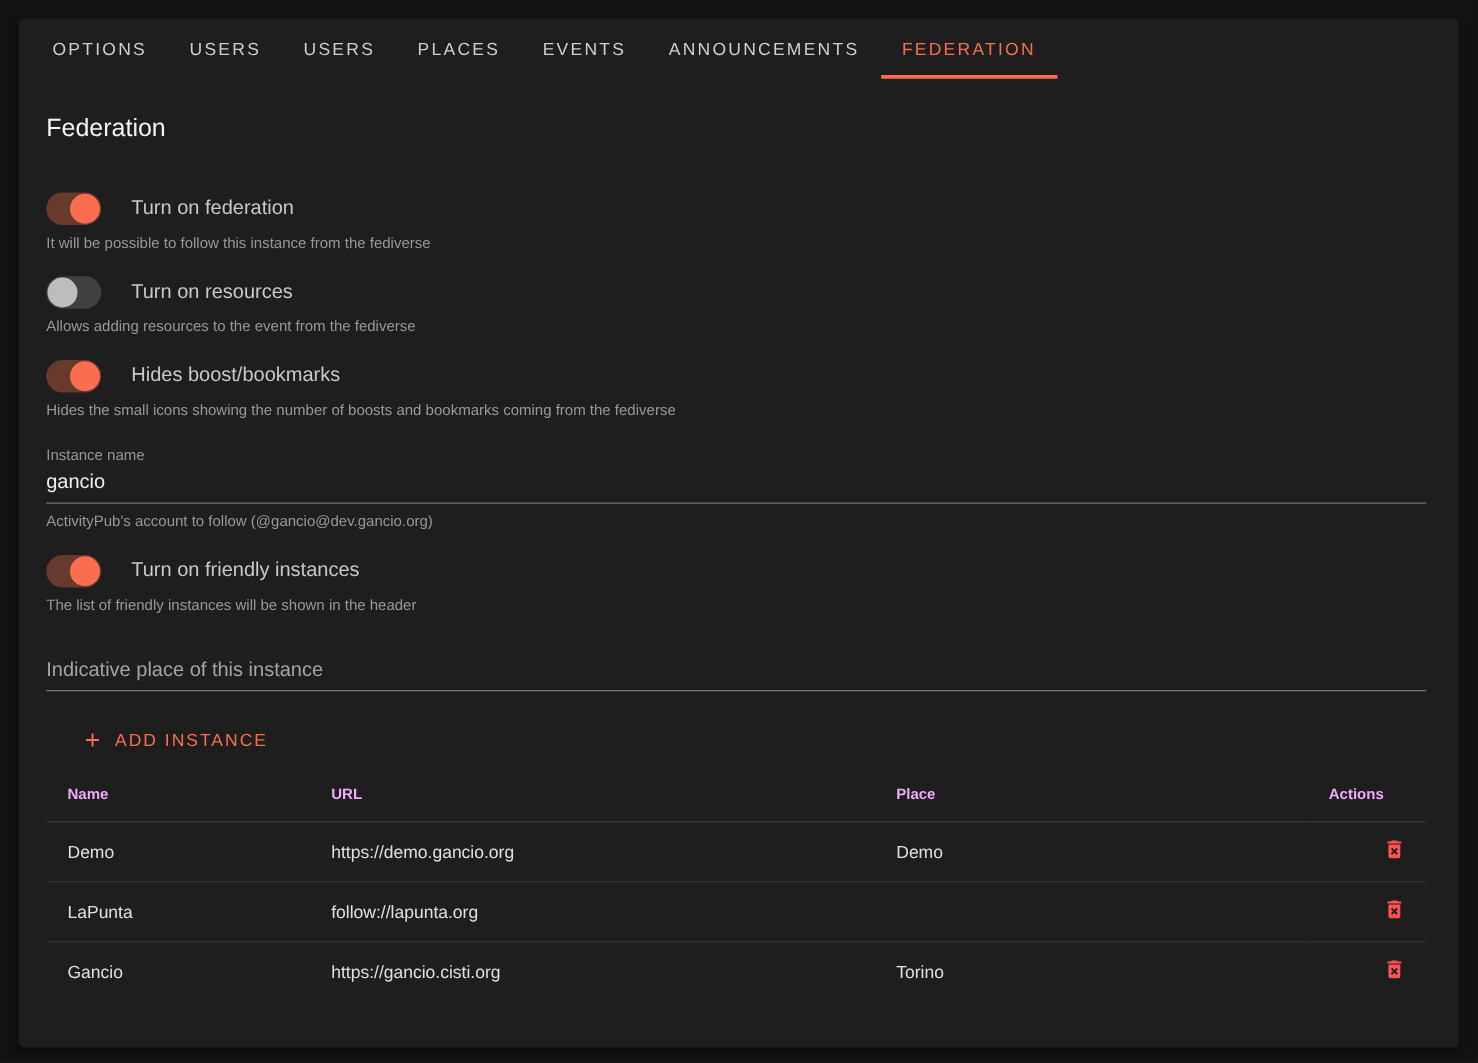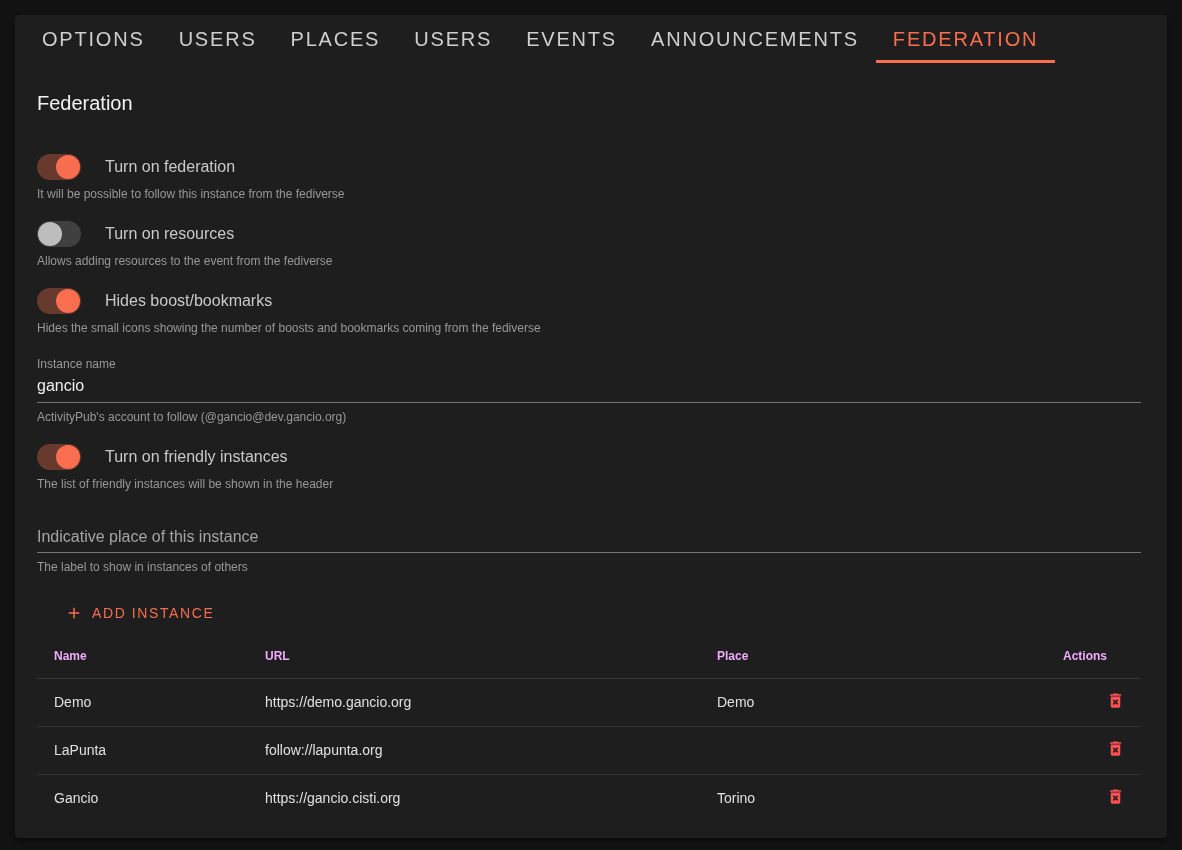--- a/index.html
+++ b/index.html
@@ -32,21 +32,21 @@
     display:flex;
     align-items:stretch;
     height:48px;
     padding-left:10px;
   }
   .tab{
     position:relative;
     display:flex;
     align-items:center;
     padding:0 17px;
-    font-size:20px;
+    font-size:14px;
     letter-spacing:1.8px;
     color:#cfcfcf;
     cursor:pointer;
     white-space:nowrap;
     user-select:none;
   }
   .tab.active{color:var(--accent);}
   .tab.active::after{
     content:"";
     position:absolute;
@@ -192,22 +192,22 @@
   }
 </style>
 </head>
 <body>
 
 <div class="card">
 
   <div class="tabbar">
     <div class="tab">OPTIONS</div>
     <div class="tab">USERS</div>
+    <div class="tab">USERS</div>
     <div class="tab">PLACES</div>
-    <div class="tab">USERS</div>
     <div class="tab">EVENTS</div>
     <div class="tab">ANNOUNCEMENTS</div>
     <div class="tab active">FEDERATION</div>
   </div>
 
   <div class="content">
 
     <h1 class="page-title">Federation</h1>
 
     <div class="field first">
@@ -253,21 +253,20 @@
             <div class="thumb"></div>
           </div>
         <span class="switch-label">Turn on friendly instances</span>
       </div>
       <div class="hint">The list of friendly instances will be shown in the header</div>
     </div>
 
     <div class="text-field place-field">
       <input class="tf-input" type="text" placeholder="Indicative place of this instance" style="">
       <div class="tf-line"></div>
-      <div class="hint">The label to show in instances of others</div>
     </div>
 
     <button class="add-btn">
       <span style="line-height:0;">
         <svg width="18" height="18" viewBox="0 0 24 24" fill="currentColor">
             <path d="M19,13H13V19H11V13H5V11H11V5H13V11H19V13Z"></path>
           </svg>
       </span>
       <span>ADD INSTANCE</span>
     </button>

